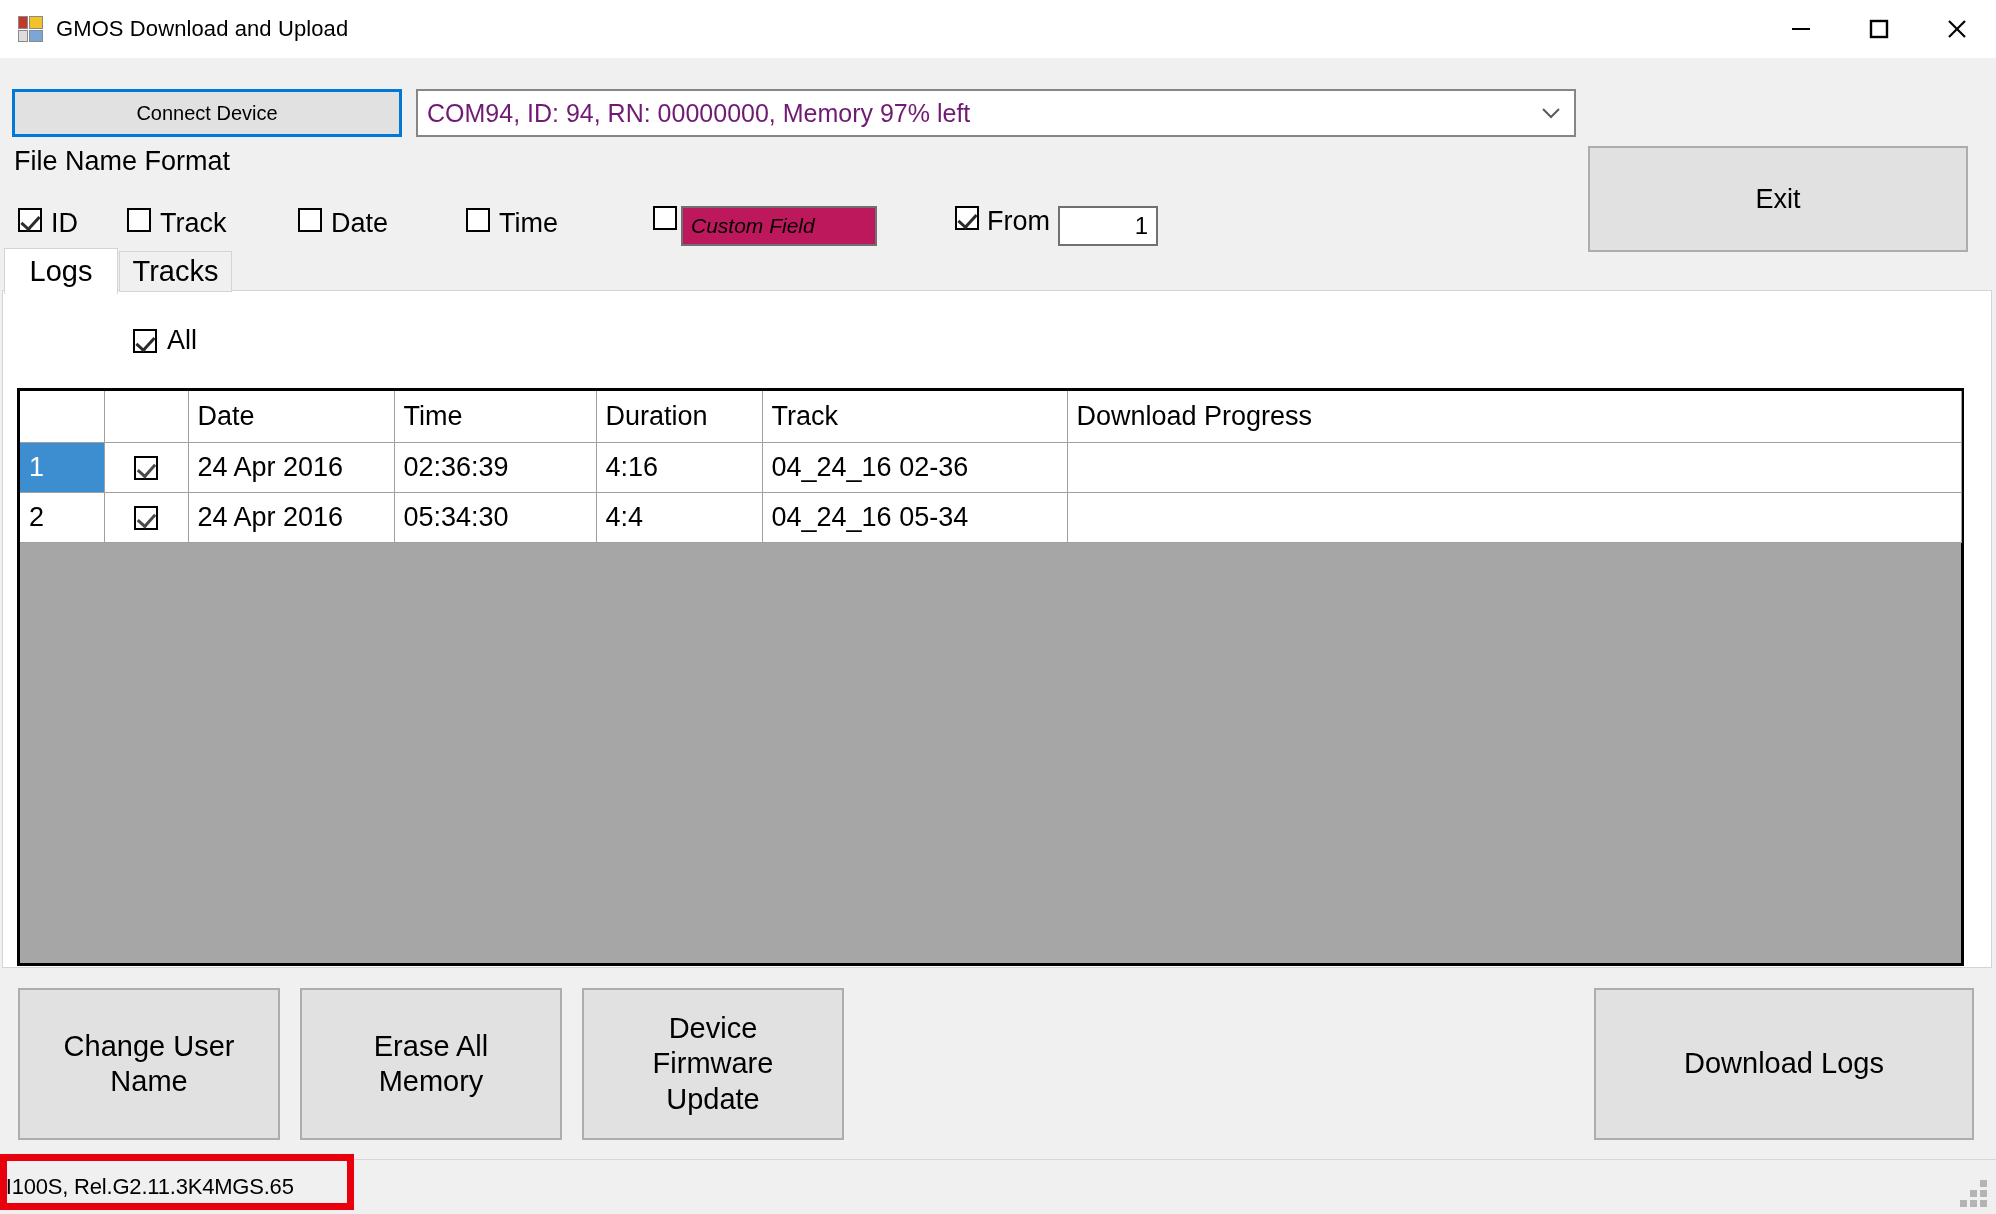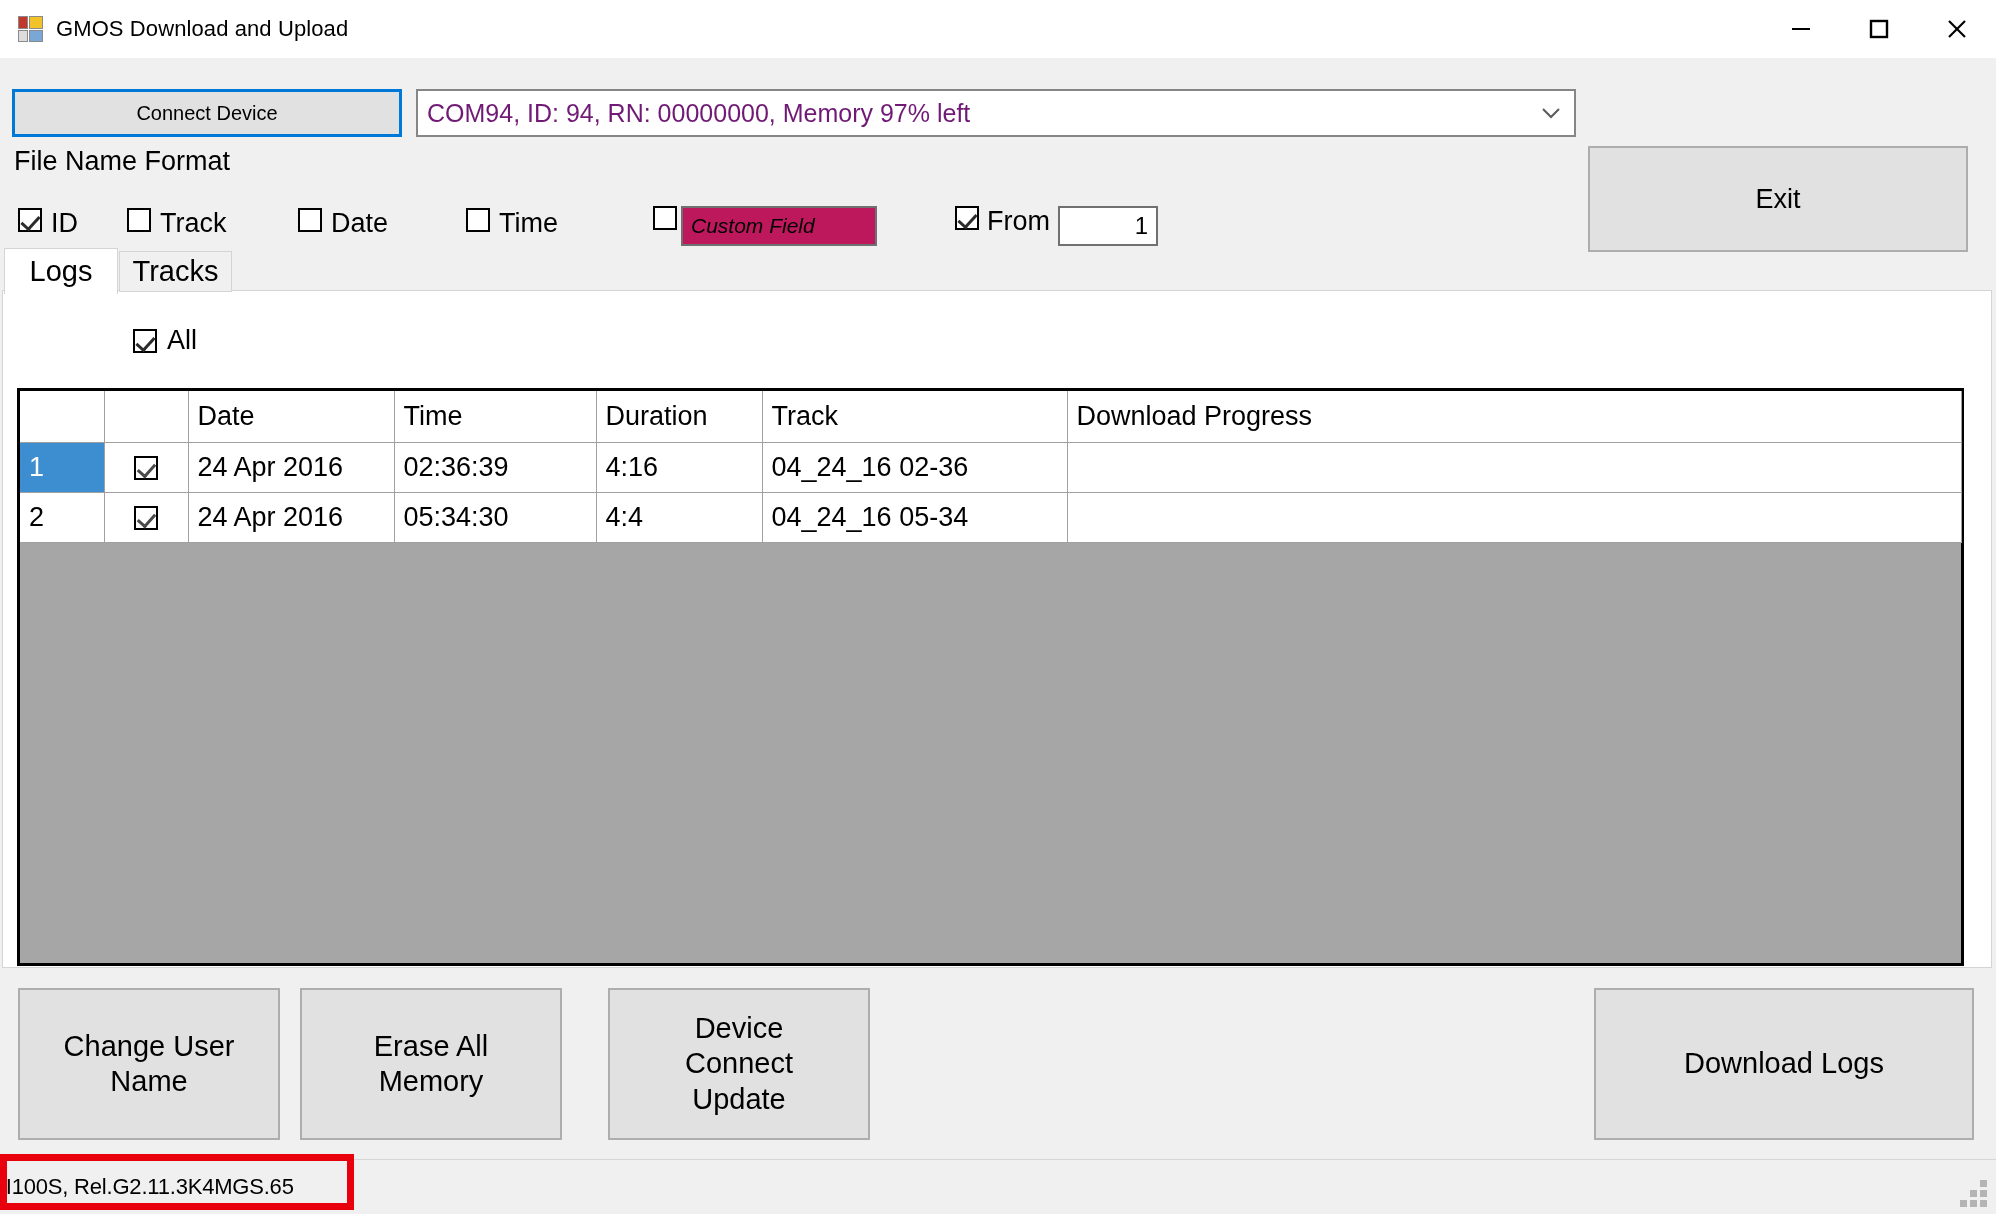--- a/index.html
+++ b/index.html
@@ -246,21 +246,21 @@
     border: 2px solid #adadad;
     display: flex; align-items: center; justify-content: center;
     text-align: center;
     font-size: 29px;
     color: #000;
     line-height: 1.22;
     cursor: default;
   }
   #btn-change { left: 18px;   top: 988px; width: 262px; height: 152px; }
   #btn-erase  { left: 300px;  top: 988px; width: 262px; height: 152px; }
-  #btn-dfu    { left: 582px;  top: 988px; width: 262px; height: 152px; margin-left: 26px; }
+  #btn-dfu    { left: 582px;  top: 988px; width: 262px; height: 152px; }
   #btn-dl     { left: 1594px; top: 988px; width: 380px; height: 152px; }
 
   
   .statusbar {
     position: absolute; left: 0; top: 1159px;
     width: 1996px; height: 55px;
     background: #f0f0f0;
     border-top: 1px solid #d6d6d6;
   }
   .status-text {
@@ -451,21 +451,21 @@
   <div class="btn" id="btn-erase">
     <span>
       <span>Erase All</span><br>
       <span>Memory</span>
     </span>
   </div>
 
   <div class="btn" id="btn-dfu">
     <span>
       <span>Device</span><br>
-      <span>Connect</span><br>
+      <span>Firmware</span><br>
       <span>Update</span>
     </span>
   </div>
 
   <div class="btn" id="btn-dl">
     <span>Download Logs</span>
   </div>
 
   <div class="statusbar">
     <div class="status-text">JI100S, Rel.G2.11.3K4MGS.65</div>

